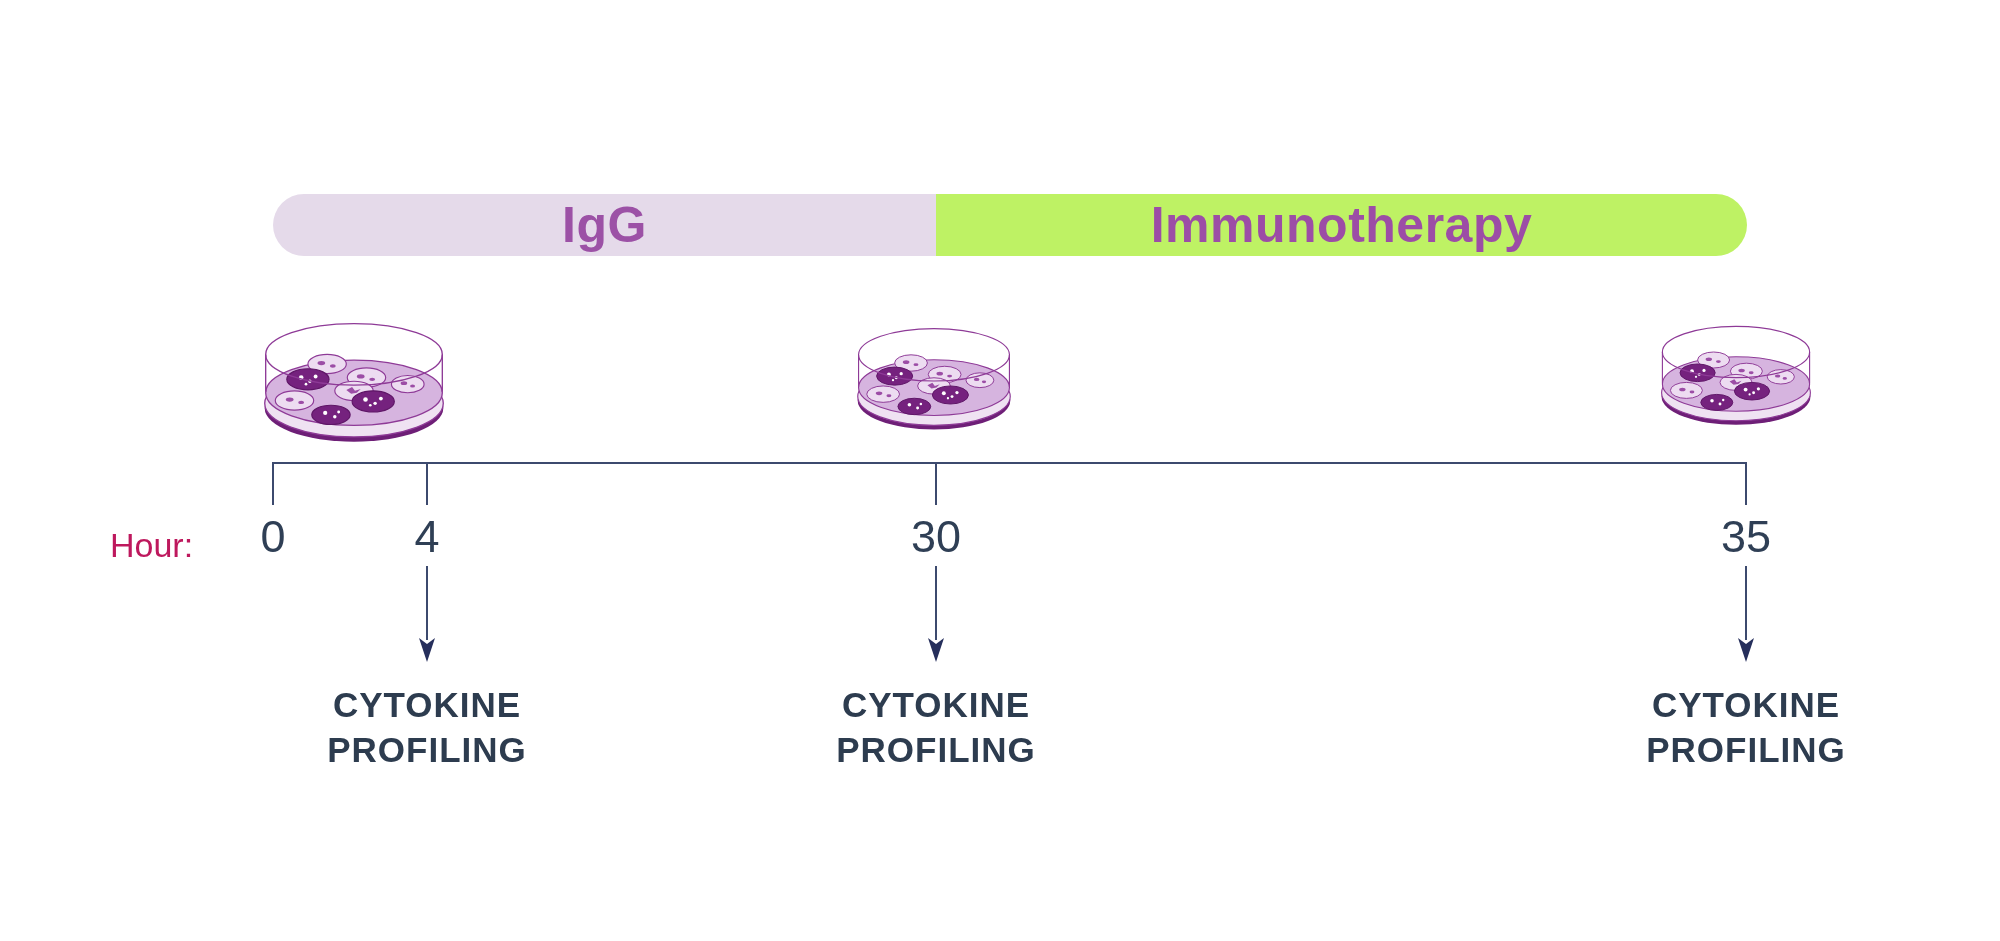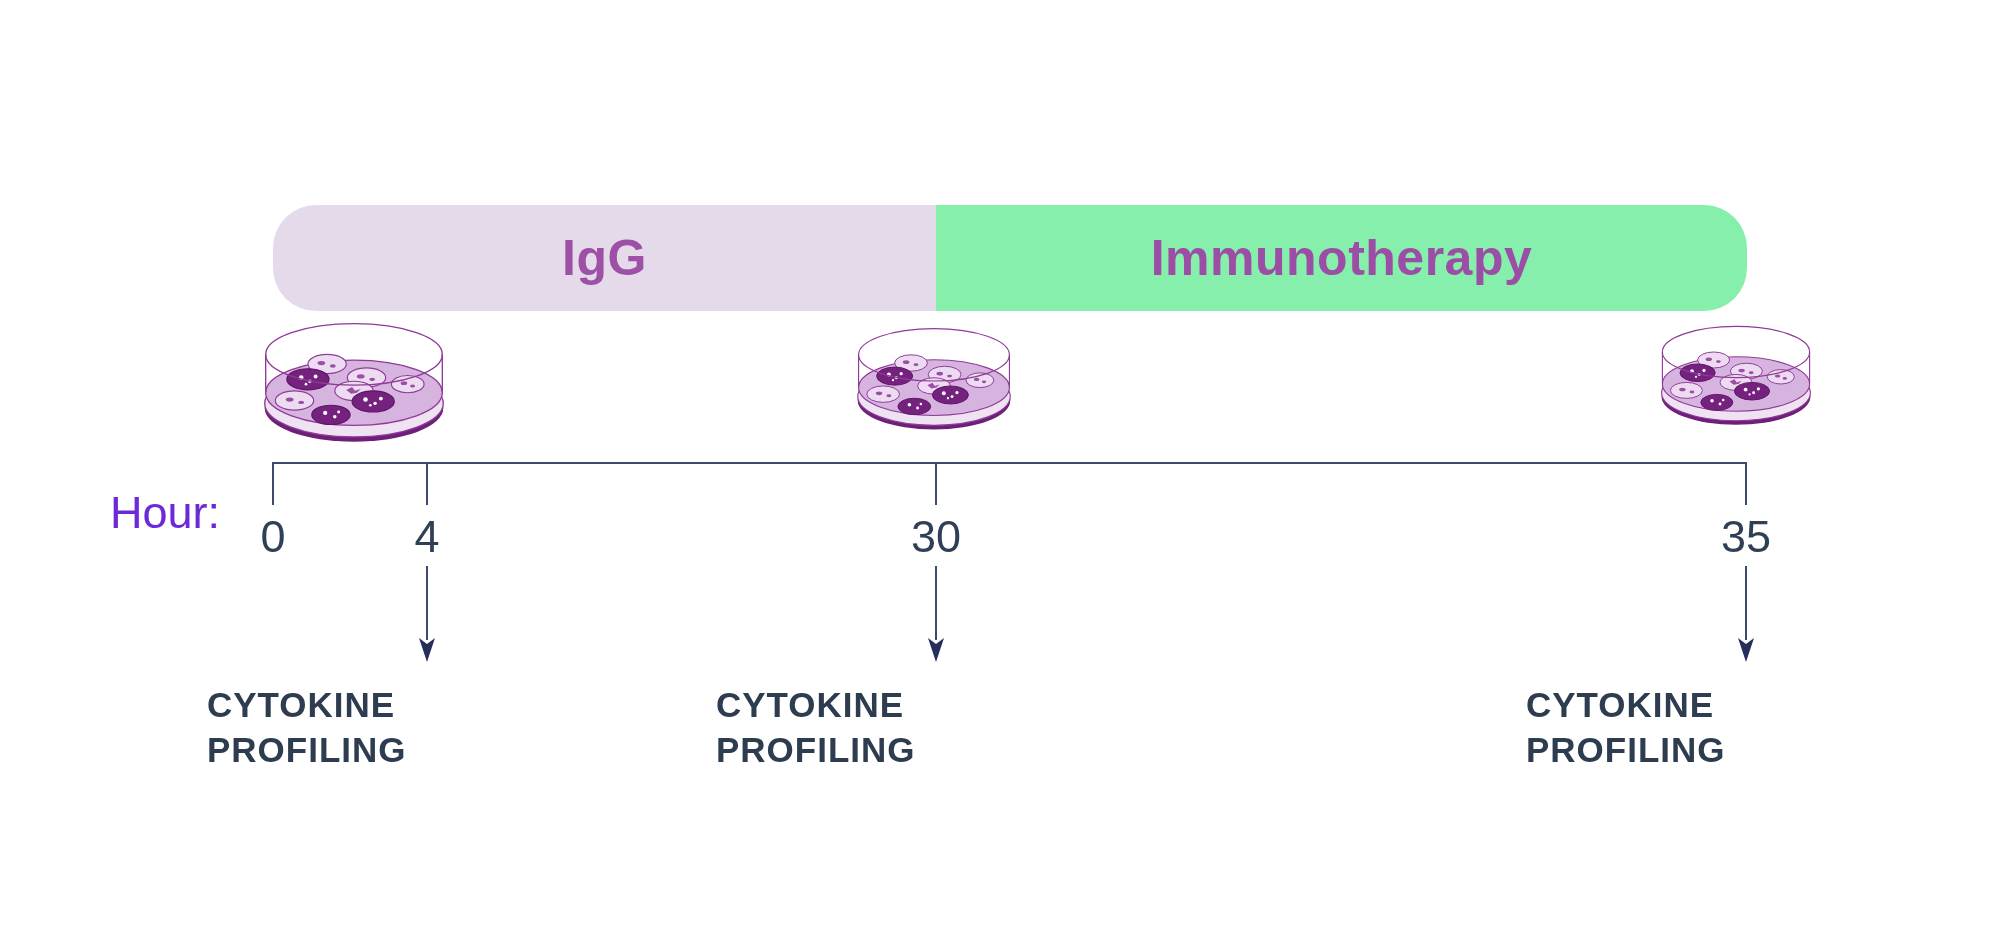--- a/index.html
+++ b/index.html
@@ -10,37 +10,37 @@
     position: relative;
     width: 2000px;
     height: 941px;
     background: #ffffff;
     overflow: hidden;
   }
 
   
   .phase-bar {
     position: absolute;
-    left: 273px; top: 205px;
-    width: 1474px; height: 106px;
+    left: 273px; top: 194px;
+    width: 1474px; height: 62px;
     border-radius: 43px;
     overflow: hidden;
     display: flex;
   }
   .phase-seg {
     height: 100%;
     display: flex;
     align-items: center;
     justify-content: center;
     font-weight: bold;
     font-size: 50px;
     letter-spacing: 0.5px;
   }
   .phase-seg.light { width: 663px; background: #E5DAEA; color: #9C51A6; }
-  .phase-seg.dark  { width: 811px; background: #86efac; color: #9C4DA6; }
+  .phase-seg.dark  { width: 811px; background: #bef264; color: #9C4DA6; }
 
   
   .dish { position: absolute; }
   .dish-1 { left: 258px; top: 316px; width: 192px; }
   .dish-2 { left: 852px; top: 322px; width: 164px; }
   .dish-3 { left: 1656px; top: 320px; width: 160px; }
   .dish svg { display: block; width: 100%; height: auto; }
 
   
   .axis-line {
@@ -55,24 +55,24 @@
     width: 2px; height: 43px;
     background: #3C4A6E;
   }
   .tick-0 { left: 272px; }
   .tick-4 { left: 426px; }
   .tick-20 { left: 935px; }
   .tick-48 { left: 1745px; }
 
   .hour-prefix {
     position: absolute;
-    left: 110px; top: 488px;
+    left: 110px; top: 520px;
     width: 140px; height: 50px;
-    font-size: 45px;
-    color: #6d28d9;
+    font-size: 34px;
+    color: #be185d;
     text-align: left;
     line-height: 50px;
   }
   .hour-num {
     position: absolute;
     top: 512px;
     width: 140px; height: 50px;
     font-size: 45px;
     color: #2F3F55;
     text-align: center;
@@ -94,20 +94,21 @@
     width: 2px; height: 74px;
     background: #3C4A6E;
   }
   .arrow svg { position: absolute; left: 0; top: 72px; }
 
   
   .event-label {
     position: absolute;
     top: 682px;
     width: 440px;
+    text-align: center;
     font-weight: bold;
     font-size: 35px;
     letter-spacing: 1px;
     line-height: 45px;
     color: #2D3C4F;
   }
   .event-label.e4  { left: 207px; }
   .event-label.e20 { left: 716px; }
   .event-label.e48 { left: 1526px; }
 

